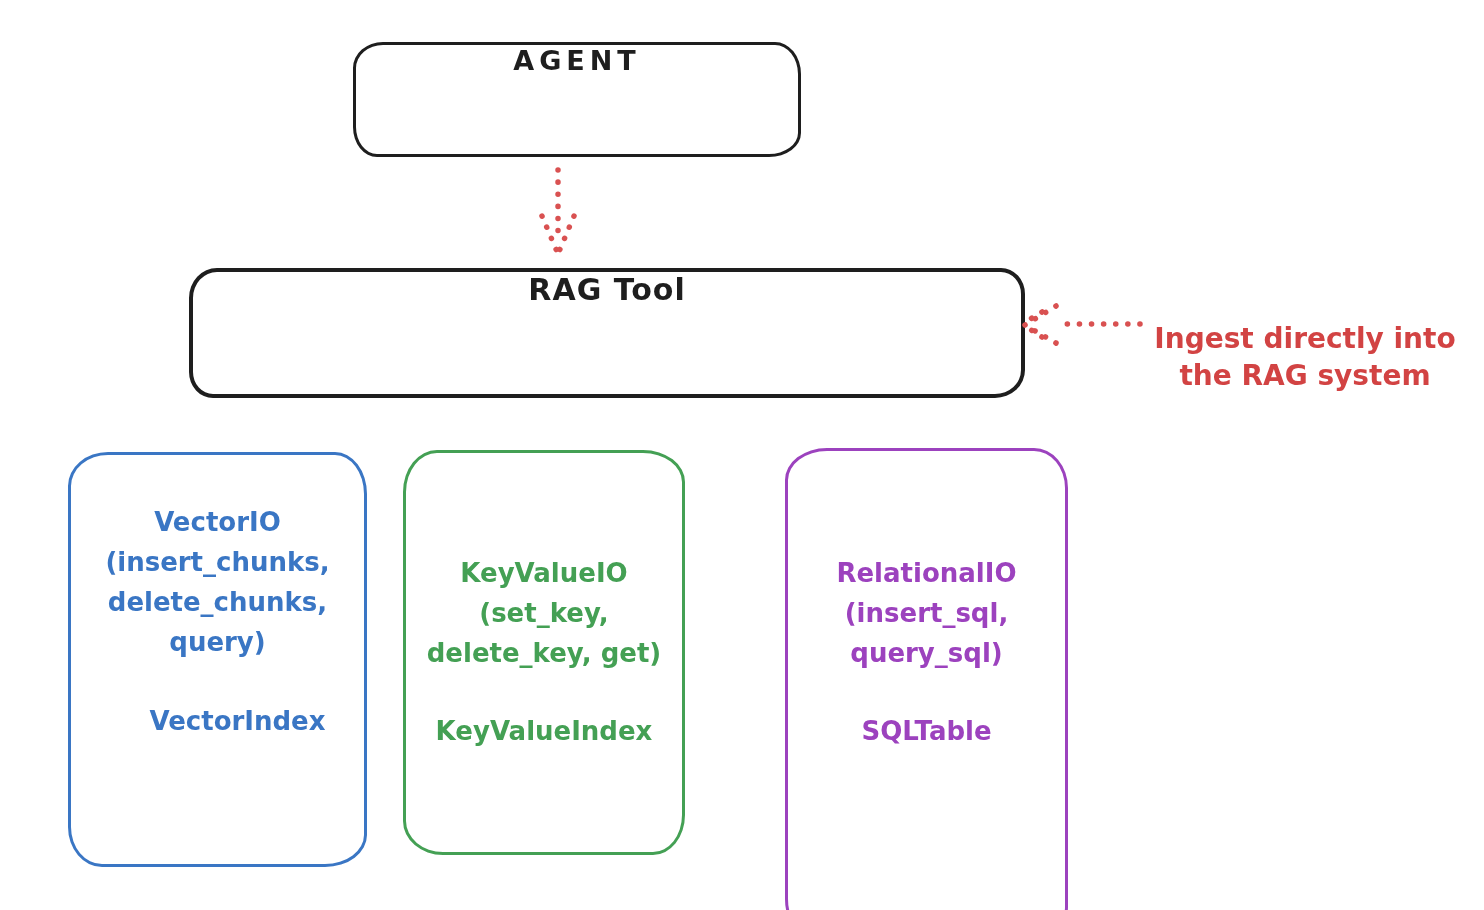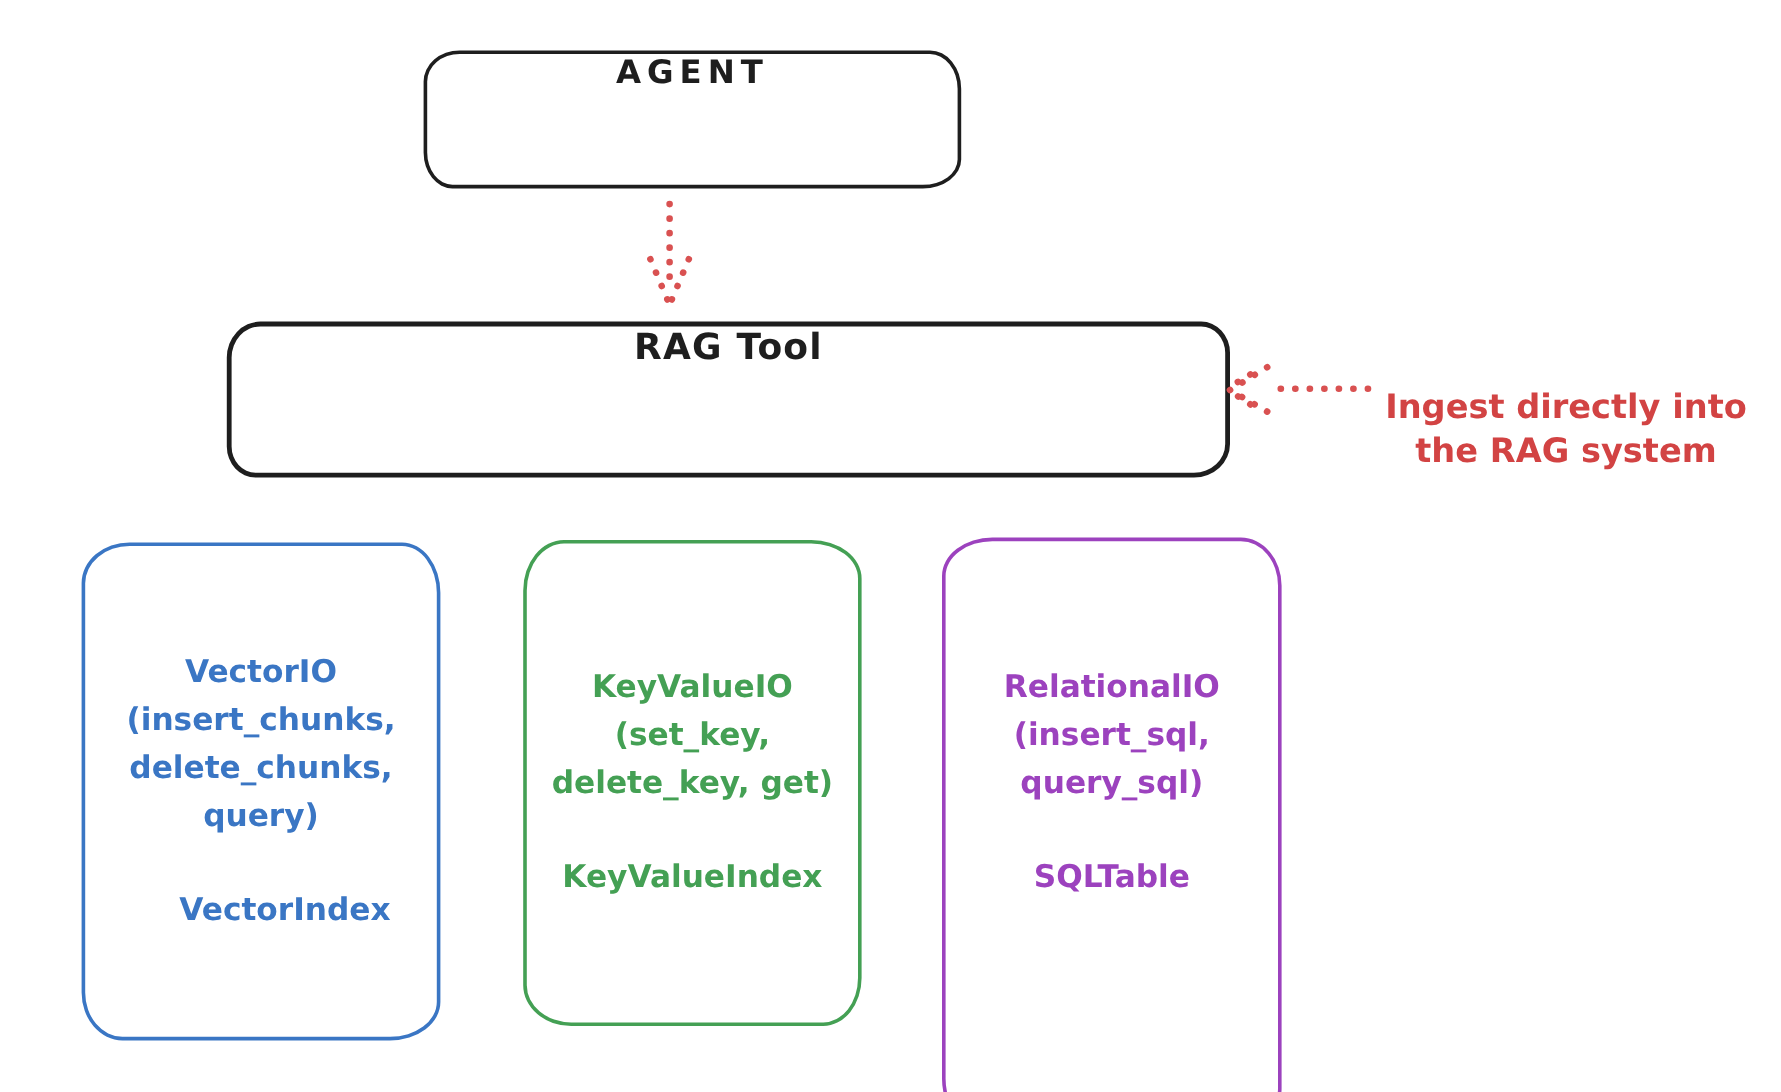--- a/index.html
+++ b/index.html
@@ -53,26 +53,26 @@
     font-weight: bold;
     font-size: 26px;
   }
   .io-lines span { display: block; line-height: 40px; }
   .io-index { line-height: 40px; }
 
   #vector-box {
     left: 68px; top: 452px; width: 299px; height: 415px;
     border-color: #3a76c4; color: #3a76c4;
     border-radius: 40px 32px 42px 34px / 34px 42px 32px 40px;
-    padding-top: 85px;
+    padding-top: 47px;
   }
   #vector-box .io-index { margin-top: 39px; margin-left: 40px; }
 
   #keyvalue-box {
-    left: 436px; top: 450px; width: 282px; height: 405px;
+    left: 403px; top: 450px; width: 282px; height: 405px;
     border-color: #44a054; color: #44a054;
     border-radius: 34px 42px 32px 40px / 42px 32px 40px 34px;
     padding-top: 100px;
   }
   #keyvalue-box .io-index { margin-top: 38px; }
 
   #relational-box {
     left: 785px; top: 448px; width: 283px; height: 493px;
     border-color: #9c42be; color: #9c42be;
     border-radius: 42px 34px 40px 32px / 32px 40px 34px 42px;

